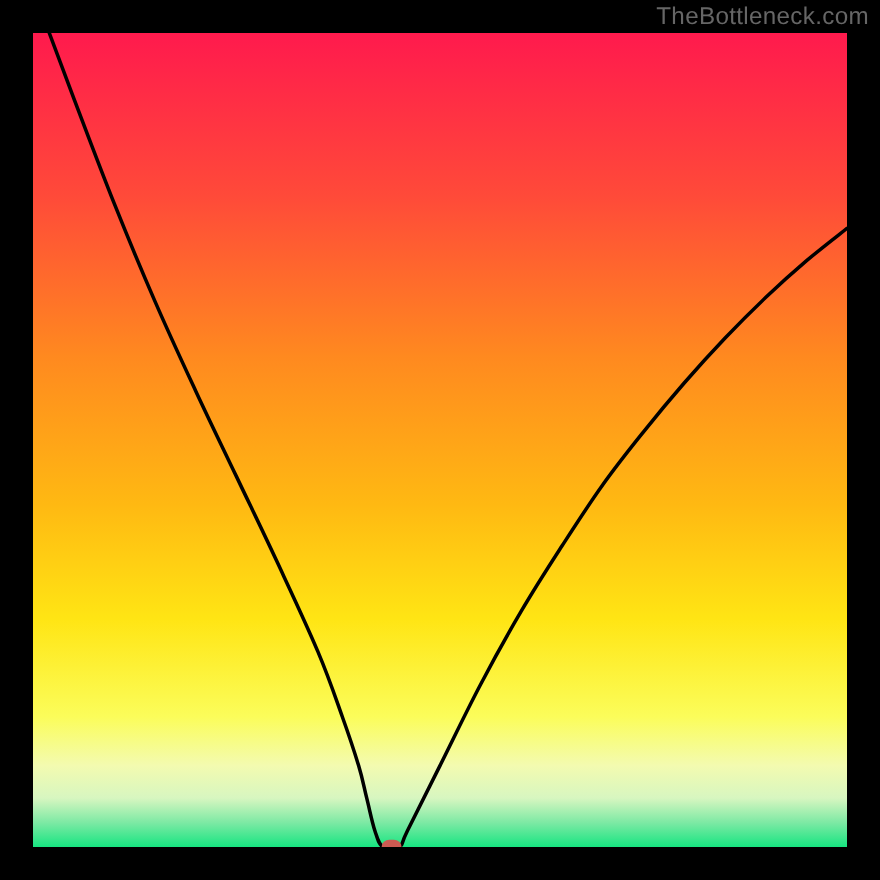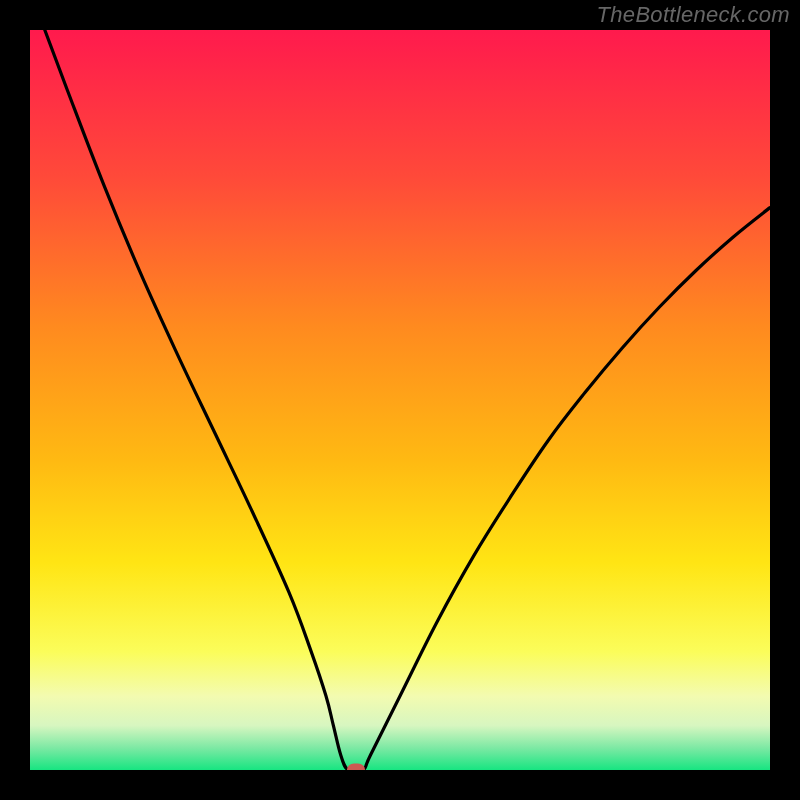--- a/index.html
+++ b/index.html
@@ -11,21 +11,20 @@
     background: #000;
     font-family: Arial, Helvetica, sans-serif;
   }
   .frame {
     position: absolute;
     left: 0;
     top: 0;
     width: 800px;
     height: 800px;
     background: #000;
-    font-style: italic;
   }
   .watermark {
     position: absolute;
     top: 2px;
     right: 10px;
     color: #666;
     font-size: 22px;
     font-weight: 500;
     letter-spacing: 0.3px;
     z-index: 20;

